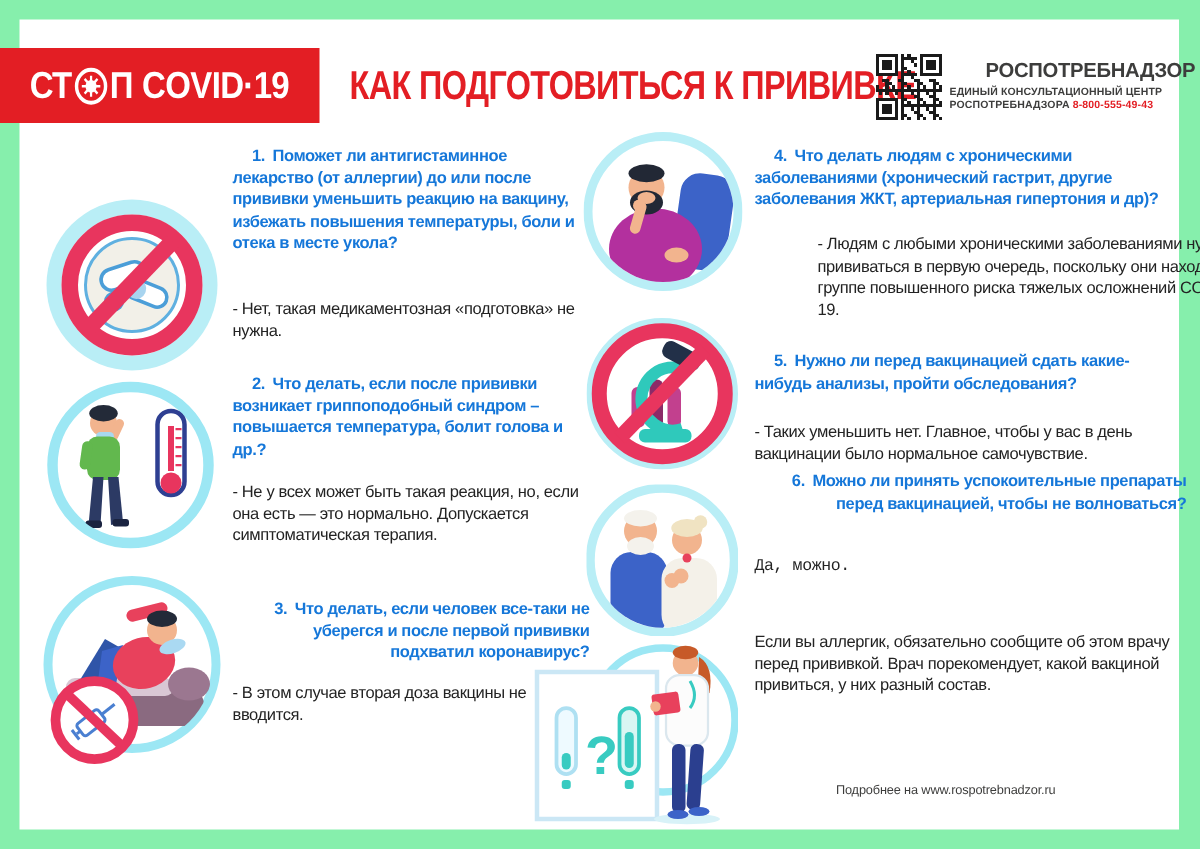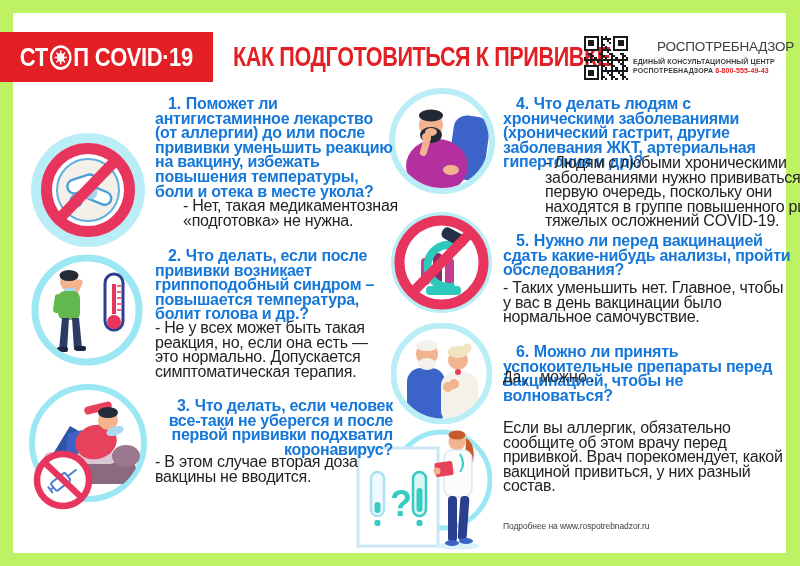--- a/index.html
+++ b/index.html
@@ -1,33 +1,33 @@
 <!DOCTYPE html>
 <html><head>
 <meta charset="utf-8">
 <style>
   html,body{margin:0;padding:0;}
   body{font-family:"Liberation Sans","DejaVu Sans",sans-serif;}
-  .page{position:relative;width:800px;height:566px;background:#bef264;overflow:hidden;}
+  .page{position:relative;width:800px;height:566px;background:#86efac;overflow:hidden;}
   .sheet{position:absolute;left:13px;top:13px;width:773px;height:540px;background:#ffffff;}
   .abs{position:absolute;}
   .logo-box{left:0;top:32px;width:213px;height:50px;background:#e31e24;display:flex;align-items:center;justify-content:center;}
   .logo-text{color:#fff;font-weight:bold;font-size:25px;letter-spacing:-0.5px;white-space:nowrap;transform:scaleX(0.88);transform-origin:center;display:flex;align-items:center;}
   .poster-title{left:233px;top:32px;height:50px;line-height:50px;color:#e31e24;font-weight:bold;font-size:27px;letter-spacing:-0.5px;white-space:nowrap;transform:scaleX(0.80);transform-origin:left center;}
-  .agency-name{left:633px;top:39px;color:#3d3d3c;font-weight:normal;font-size:13.5px;letter-spacing:-0.2px;white-space:nowrap;padding-left:24px;}
+  .agency-name{left:633px;top:39px;color:#3d3d3c;font-weight:bold;font-size:13.5px;letter-spacing:-0.2px;white-space:nowrap;padding-left:24px;}
   .agency-line{left:633px;color:#3d3d3c;font-weight:bold;font-size:7px;letter-spacing:0.1px;white-space:nowrap;}
   .phone{color:#e31e24;}
   .q{color:#1577d9;font-weight:bold;}
   .a{color:#232323;}
-  .txt{font-size:16px;line-height:14.6px;letter-spacing:-0.25px;}
+  .txt{font-size:11px;line-height:14.6px;letter-spacing:-0.25px;}
   .lcol{left:155px;width:238px;}
   .rcol{left:503px;width:288px;}
   .indent{text-indent:13px;}
   .num{margin-right:5px;}
-  .footer{left:503px;top:521px;width:255px;text-align:left;font-size:8.5px;color:#3d3d3c;letter-spacing:-0.1px;}
+  .footer{left:503px;top:521px;width:255px;text-align:center;font-size:8.5px;color:#3d3d3c;letter-spacing:-0.1px;}
   svg{display:block;}
 </style>
 </head>
 <body>
 
 <div class="page">
   <div class="sheet"></div>
 
   <div class="abs logo-box">
     <div class="logo-text">
@@ -349,33 +349,33 @@
     <path d="M108,36 q6,10 0,18" stroke="#38cbc1" stroke-width="2" fill="none"></path>
     <rect x="83" y="44" width="18" height="14" rx="2" fill="#e8415c" transform="rotate(-8 92 51)"></rect>
     <circle cx="85" cy="53" r="3.5" fill="#f2b48e"></circle>
     <rect x="96" y="78" width="9" height="46" rx="4" fill="#2b3f8f"></rect>
     <rect x="107" y="78" width="9" height="44" rx="4" fill="#2b3f8f" transform="rotate(4 111 100)"></rect>
     <ellipse cx="100" cy="125" rx="7" ry="3" fill="#3c63c8"></ellipse>
     <ellipse cx="114" cy="123" rx="7" ry="3" fill="#3c63c8"></ellipse>
   </svg>
 
   <div class="abs txt q lcol indent" style="top:97px;"><span class="num">1.</span><span>Поможет ли антигистаминное лекарство (от аллергии) до или после прививки уменьшить реакцию на вакцину, избежать повышения температуры, боли и отека в месте укола?</span></div>
-  <div class="abs txt a lcol" style="top:199px;margin-left:28px;">- Нет, такая медикаментозная «подготовка» не нужна.</div>
+  <div class="abs txt a lcol" style="top:199px;">- Нет, такая медикаментозная «подготовка» не нужна.</div>
 
   <div class="abs txt q lcol indent" style="top:249px;"><span class="num">2.</span><span>Что делать, если после прививки возникает гриппоподобный синдром – повышается температура, болит голова и др.?</span></div>
   <div class="abs txt a lcol" style="top:321px;">- Не у всех может быть такая реакция, но, если она есть — это нормально. Допускается симптоматическая терапия.</div>
 
   <div class="abs txt q lcol indent" style="top:399px;text-align:right;"><span class="num">3.</span><span>Что делать, если человек все-таки не уберегся и после первой прививки подхватил коронавирус?</span></div>
   <div class="abs txt a lcol" style="top:455px;">- В этом случае вторая доза вакцины не вводится.</div>
 
   <div class="abs txt q rcol indent" style="top:97px;"><span class="num">4.</span><span>Что делать людям с хроническими заболеваниями (хронический гастрит, другие заболевания ЖКТ, артериальная гипертония и др)?</span></div>
   <div class="abs txt a rcol" style="top:156px;margin-left:42px;">- Людям с любыми хроническими заболеваниями нужно прививаться в первую очередь, поскольку они находятся в группе повышенного риска тяжелых осложнений COVID-19.</div>
 
   <div class="abs txt q rcol indent" style="top:234px;"><span class="num">5.</span><span>Нужно ли перед вакцинацией сдать какие-нибудь анализы, пройти обследования?</span></div>
   <div class="abs txt a rcol" style="top:281px;">- Таких уменьшить нет. Главное, чтобы у вас в день вакцинации было нормальное самочувствие.</div>
 
-  <div class="abs txt q rcol indent" style="top:345px;"><span class="num">6.</span><span>Можно ли принять успокоительные препараты перед вакцинацией, чтобы не волноваться?</span></div>
+  <div class="abs txt q rcol indent" style="top:314px;text-align:right;"><span class="num">6.</span><span>Можно ли принять успокоительные препараты перед вакцинацией, чтобы не волноваться?</span></div>
   <div class="abs txt a rcol" style="top:371px;font-family:Liberation Mono, monospace;">Да, можно.</div>
 
   <div class="abs txt a rcol" style="top:421px;">Если вы аллергик, обязательно сообщите об этом врачу перед прививкой. Врач порекомендует, какой вакциной привиться, у них разный состав.</div>
 
   <div class="abs footer">Подробнее на www.rospotrebnadzor.ru</div>
 </div>
 
 </body></html>

